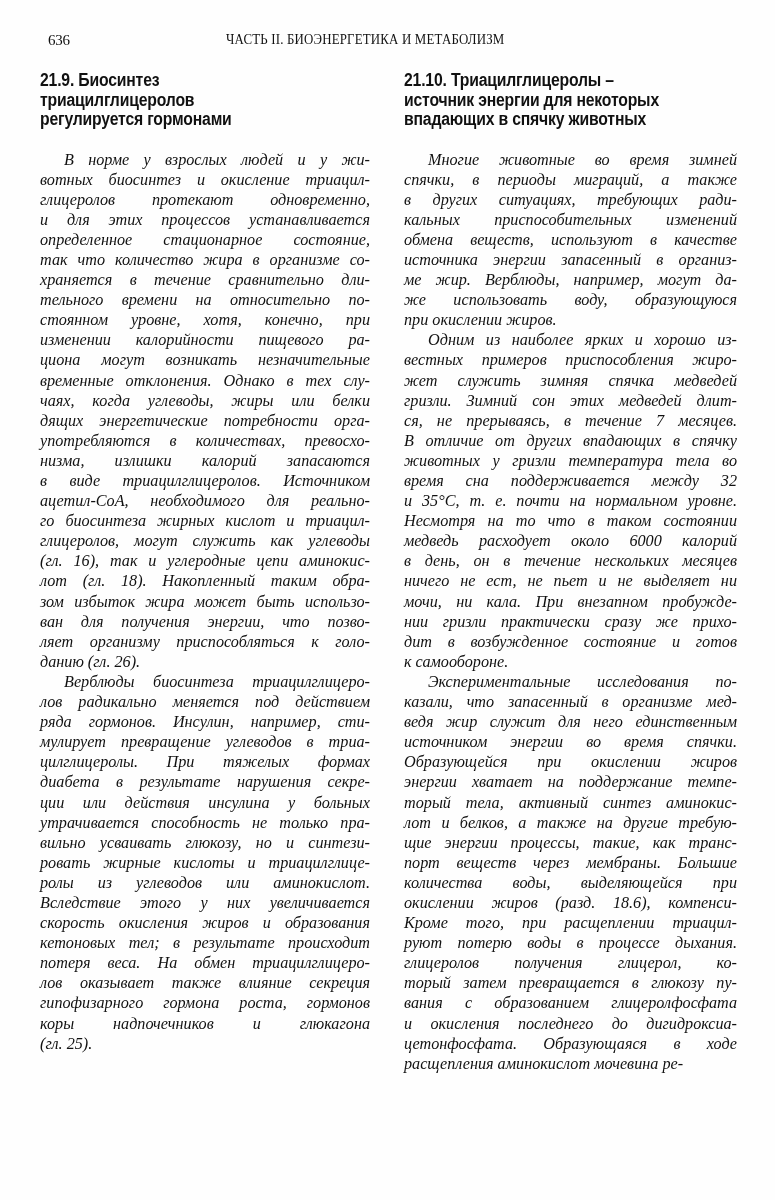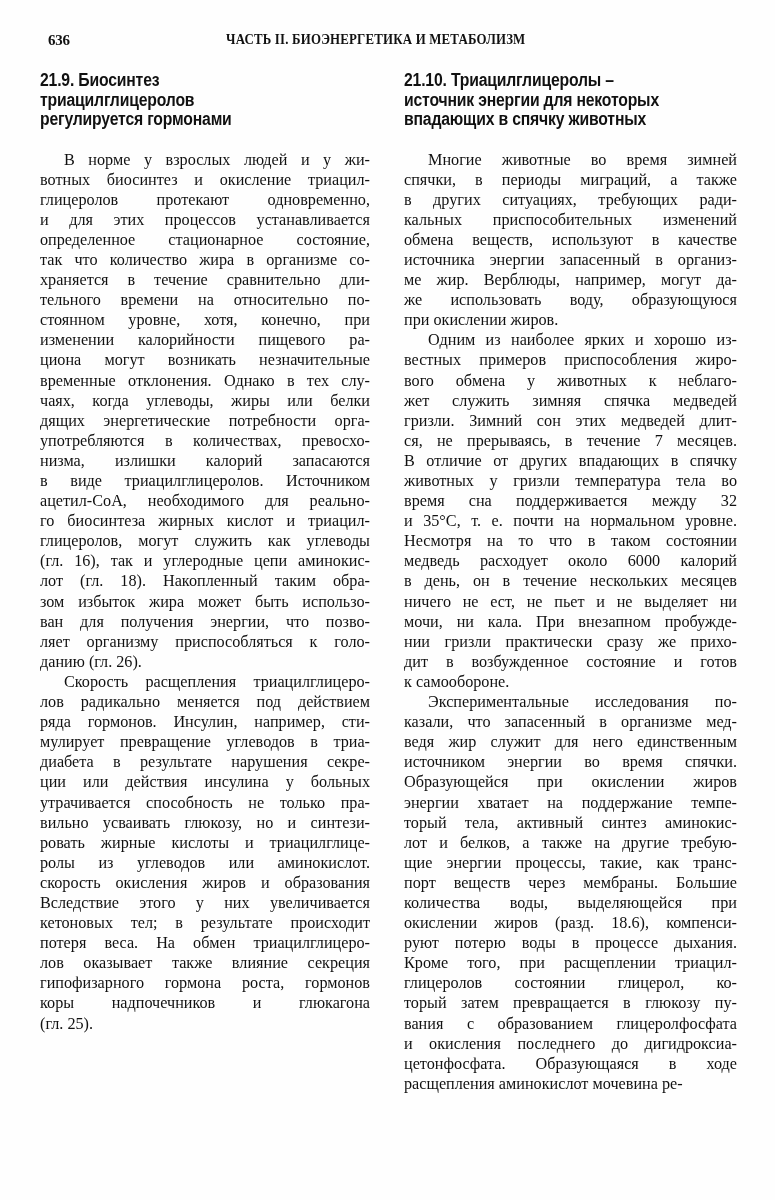--- a/index.html
+++ b/index.html
@@ -1,37 +1,37 @@
 <!DOCTYPE html>
 <html><head>
 <meta charset="utf-8">
 <style>
   html, body { margin: 0; padding: 0; }
   body {
     width: 775px; height: 1200px; background: #fefefe; color: #111;
     position: relative; overflow: hidden;
     font-family: "Liberation Serif", "DejaVu Serif", serif;
   }
-  .running-head { position: absolute; top: 32px; left: 48px; right: 38px; height: 20px; font-weight: bold; }
+  .running-head { position: absolute; top: 32px; left: 48px; right: 38px; height: 20px; }
   .page-number { position: absolute; left: 0; top: 0; font-size: 15px; letter-spacing: -0.3px; }
   .running-title {
     position: absolute; left: 178px; top: 0; font-size: 14px; letter-spacing: 0.2px;
     transform: scaleX(0.92); transform-origin: left top;
   }
   .column { position: absolute; top: 71px; }
   .col-left { left: 40px; width: 330px; }
   .col-right { left: 404px; width: 333px; }
   .section-heading {
     margin: 0; font-family: "Liberation Sans", "DejaVu Sans", sans-serif;
     font-weight: bold; font-size: 17.5px; line-height: 19.5px; letter-spacing: -0.2px;
     transform: scaleX(0.9); transform-origin: left top; white-space: nowrap;
   }
   .section-heading .line { display: block; }
   .body-text { margin-top: 20px; }
-  .para { margin: 0 0 0 0; font-size: 16.2px; line-height: 20.1px; }
+  .para { margin: 0 0 0 0; font-size: 16.2px; line-height: 20.1px; font-style: italic; }
   .para .ln { display: block; text-align: justify; text-align-last: justify; white-space: nowrap; height: 20.1px; }
   .para .ln.first { padding-left: 24px; }
   .para .ln.last { text-align-last: left; }
 </style>
 </head>
 <body>
 
 <div class="running-head">
   <span class="page-number">636</span>
   <span class="running-title">ЧАСТЬ II. БИОЭНЕРГЕТИКА И МЕТАБОЛИЗМ</span>
@@ -66,32 +66,33 @@
         <span class="ln">го биосинтеза жирных кислот и триацил-</span>
         <span class="ln">глицеролов, могут служить как углеводы</span>
         <span class="ln">(гл. 16), так и углеродные цепи аминокис-</span>
         <span class="ln">лот (гл. 18). Накопленный таким обра-</span>
         <span class="ln">зом избыток жира может быть использо-</span>
         <span class="ln">ван для получения энергии, что позво-</span>
         <span class="ln">ляет организму приспособляться к голо-</span>
         <span class="ln last">данию (гл. 26).</span>
       </p>
       <p class="para">
-        <span class="ln first">Скорость расщепления триацилглицеро-</span>
+        <span class="ln first">Верблюды биосинтеза триацилглицеро-</span>
         <span class="ln">лов радикально меняется под действием</span>
         <span class="ln">ряда гормонов. Инсулин, например, сти-</span>
         <span class="ln">мулирует превращение углеводов в триа-</span>
+        <span class="ln">цилглицеролы. При тяжелых формах</span>
         <span class="ln">диабета в результате нарушения секре-</span>
         <span class="ln">ции или действия инсулина у больных</span>
         <span class="ln">утрачивается способность не только пра-</span>
         <span class="ln">вильно усваивать глюкозу, но и синтези-</span>
         <span class="ln">ровать жирные кислоты и триацилглице-</span>
         <span class="ln">ролы из углеводов или аминокислот.</span>
+        <span class="ln">Вследствие этого у них увеличивается</span>
         <span class="ln">скорость окисления жиров и образования</span>
-        <span class="ln">Вследствие этого у них увеличивается</span>
         <span class="ln">кетоновых тел; в результате происходит</span>
         <span class="ln">потеря веса. На обмен триацилглицеро-</span>
         <span class="ln">лов оказывает также влияние секреция</span>
         <span class="ln">гипофизарного гормона роста, гормонов</span>
         <span class="ln">коры надпочечников и глюкагона</span>
         <span class="ln last">(гл. 25).</span>
       </p>
     </div>
 </div>
 
@@ -109,21 +110,20 @@
         <span class="ln">кальных приспособительных изменений</span>
         <span class="ln">обмена веществ, используют в качестве</span>
         <span class="ln">источника энергии запасенный в организ-</span>
         <span class="ln">ме жир. Верблюды, например, могут да-</span>
         <span class="ln">же использовать воду, образующуюся</span>
         <span class="ln last">при окислении жиров.</span>
       </p>
       <p class="para">
         <span class="ln first">Одним из наиболее ярких и хорошо из-</span>
         <span class="ln">вестных примеров приспособления жиро-</span>
-        <span class="ln">вого обмена у животных к неблаго-</span>
         <span class="ln">жет служить зимняя спячка медведей</span>
         <span class="ln">гризли. Зимний сон этих медведей длит-</span>
         <span class="ln">ся, не прерываясь, в течение 7 месяцев.</span>
         <span class="ln">В отличие от других впадающих в спячку</span>
         <span class="ln">животных у гризли температура тела во</span>
         <span class="ln">время сна поддерживается между 32</span>
         <span class="ln">и 35°C, т. е. почти на нормальном уровне.</span>
         <span class="ln">Несмотря на то что в таком состоянии</span>
         <span class="ln">медведь расходует около 6000 калорий</span>
         <span class="ln">в день, он в течение нескольких месяцев</span>
@@ -139,23 +139,23 @@
         <span class="ln">ведя жир служит для него единственным</span>
         <span class="ln">источником энергии во время спячки.</span>
         <span class="ln">Образующейся при окислении жиров</span>
         <span class="ln">энергии хватает на поддержание темпе-</span>
         <span class="ln">торый тела, активный синтез аминокис-</span>
         <span class="ln">лот и белков, а также на другие требую-</span>
         <span class="ln">щие энергии процессы, такие, как транс-</span>
         <span class="ln">порт веществ через мембраны. Большие</span>
         <span class="ln">количества воды, выделяющейся при</span>
         <span class="ln">окислении жиров (разд. 18.6), компенси-</span>
+        <span class="ln">Кроме того, при расщеплении триацил-</span>
         <span class="ln">руют потерю воды в процессе дыхания.</span>
-        <span class="ln">Кроме того, при расщеплении триацил-</span>
-        <span class="ln">глицеролов состоянии глицерол, ко-</span>
+        <span class="ln">глицеролов получения глицерол, ко-</span>
         <span class="ln">торый затем превращается в глюкозу пу-</span>
         <span class="ln">вания с образованием глицеролфосфата</span>
         <span class="ln">и окисления последнего до дигидроксиа-</span>
         <span class="ln">цетонфосфата. Образующаяся в ходе</span>
         <span class="ln last">расщепления аминокислот мочевина ре-</span>
       </p>
     </div>
 </div>
 
 </body></html>

